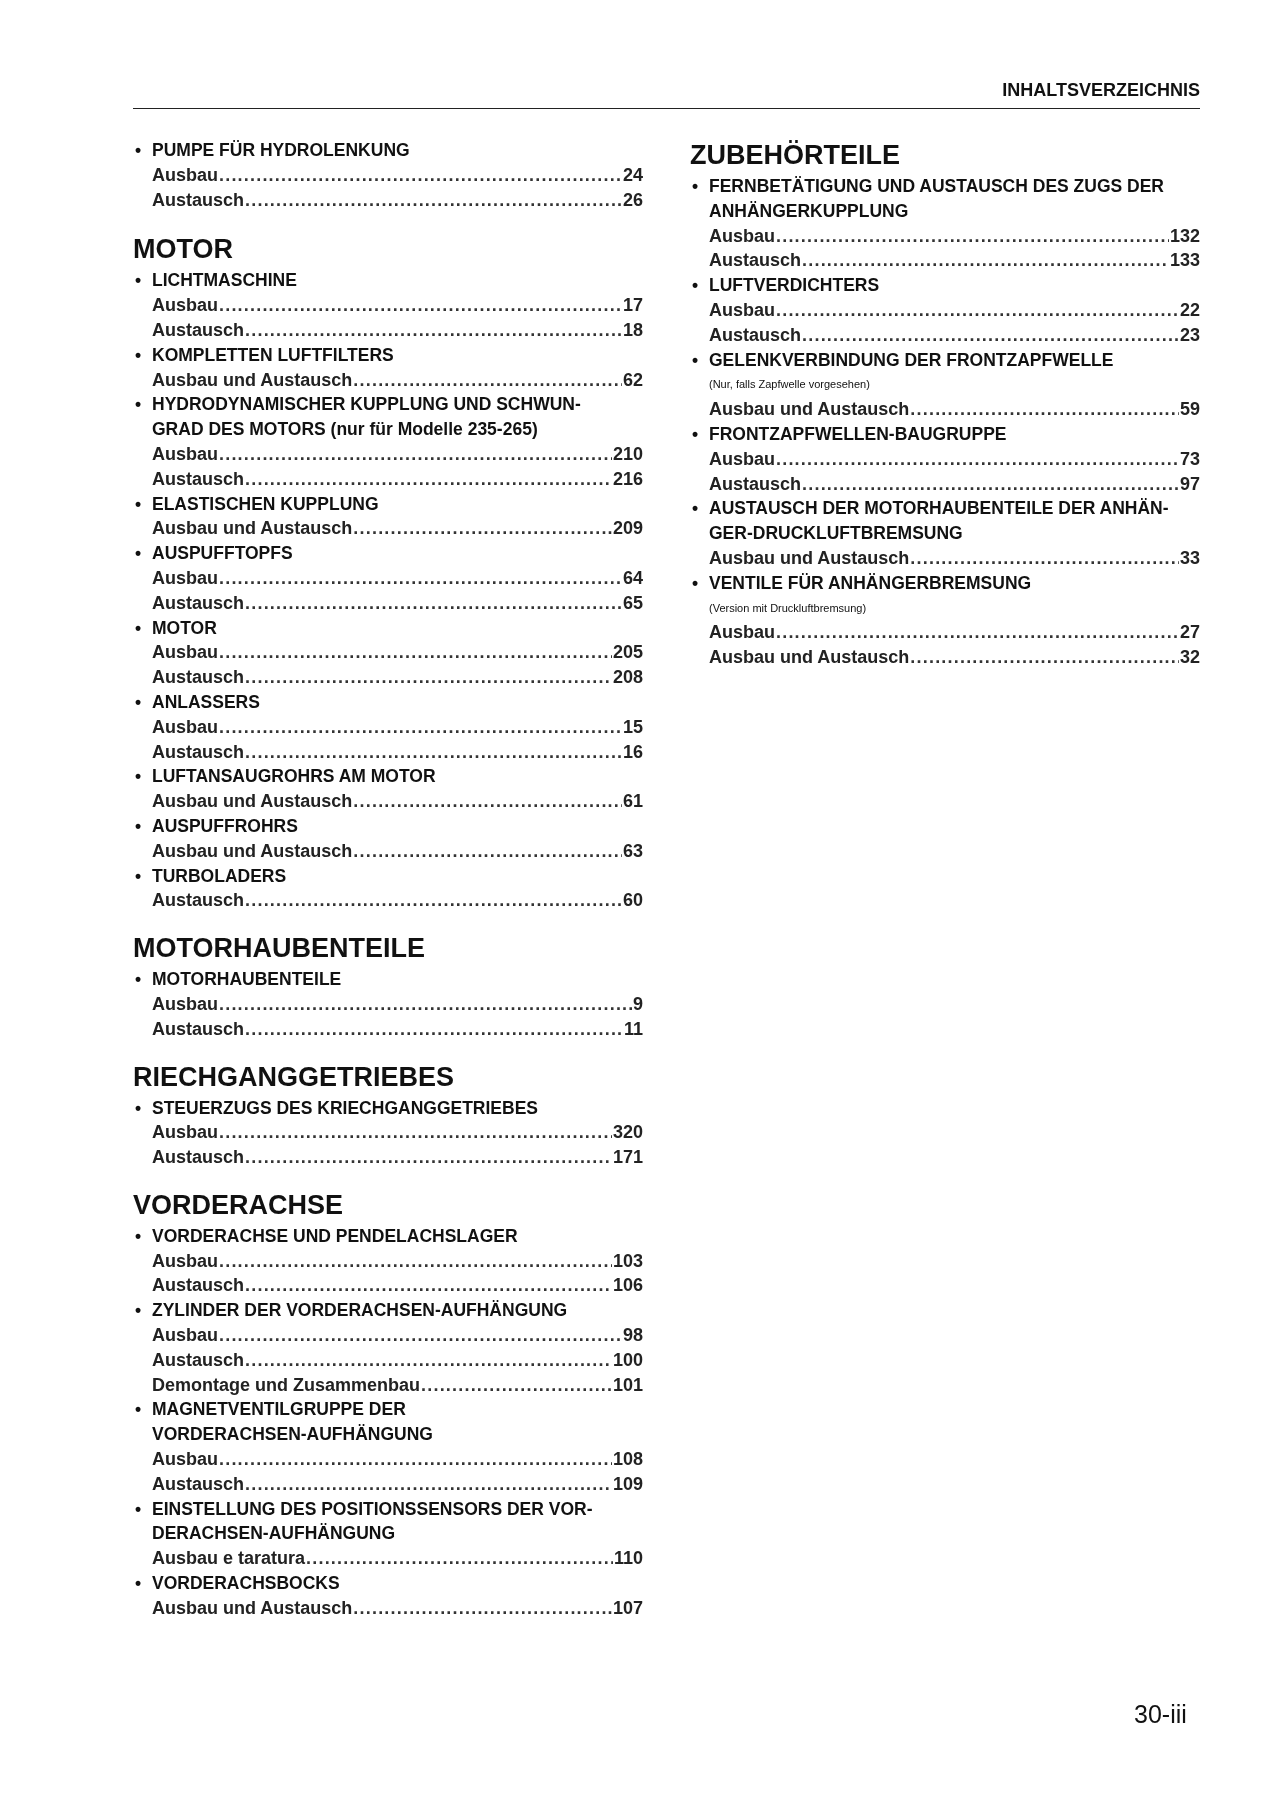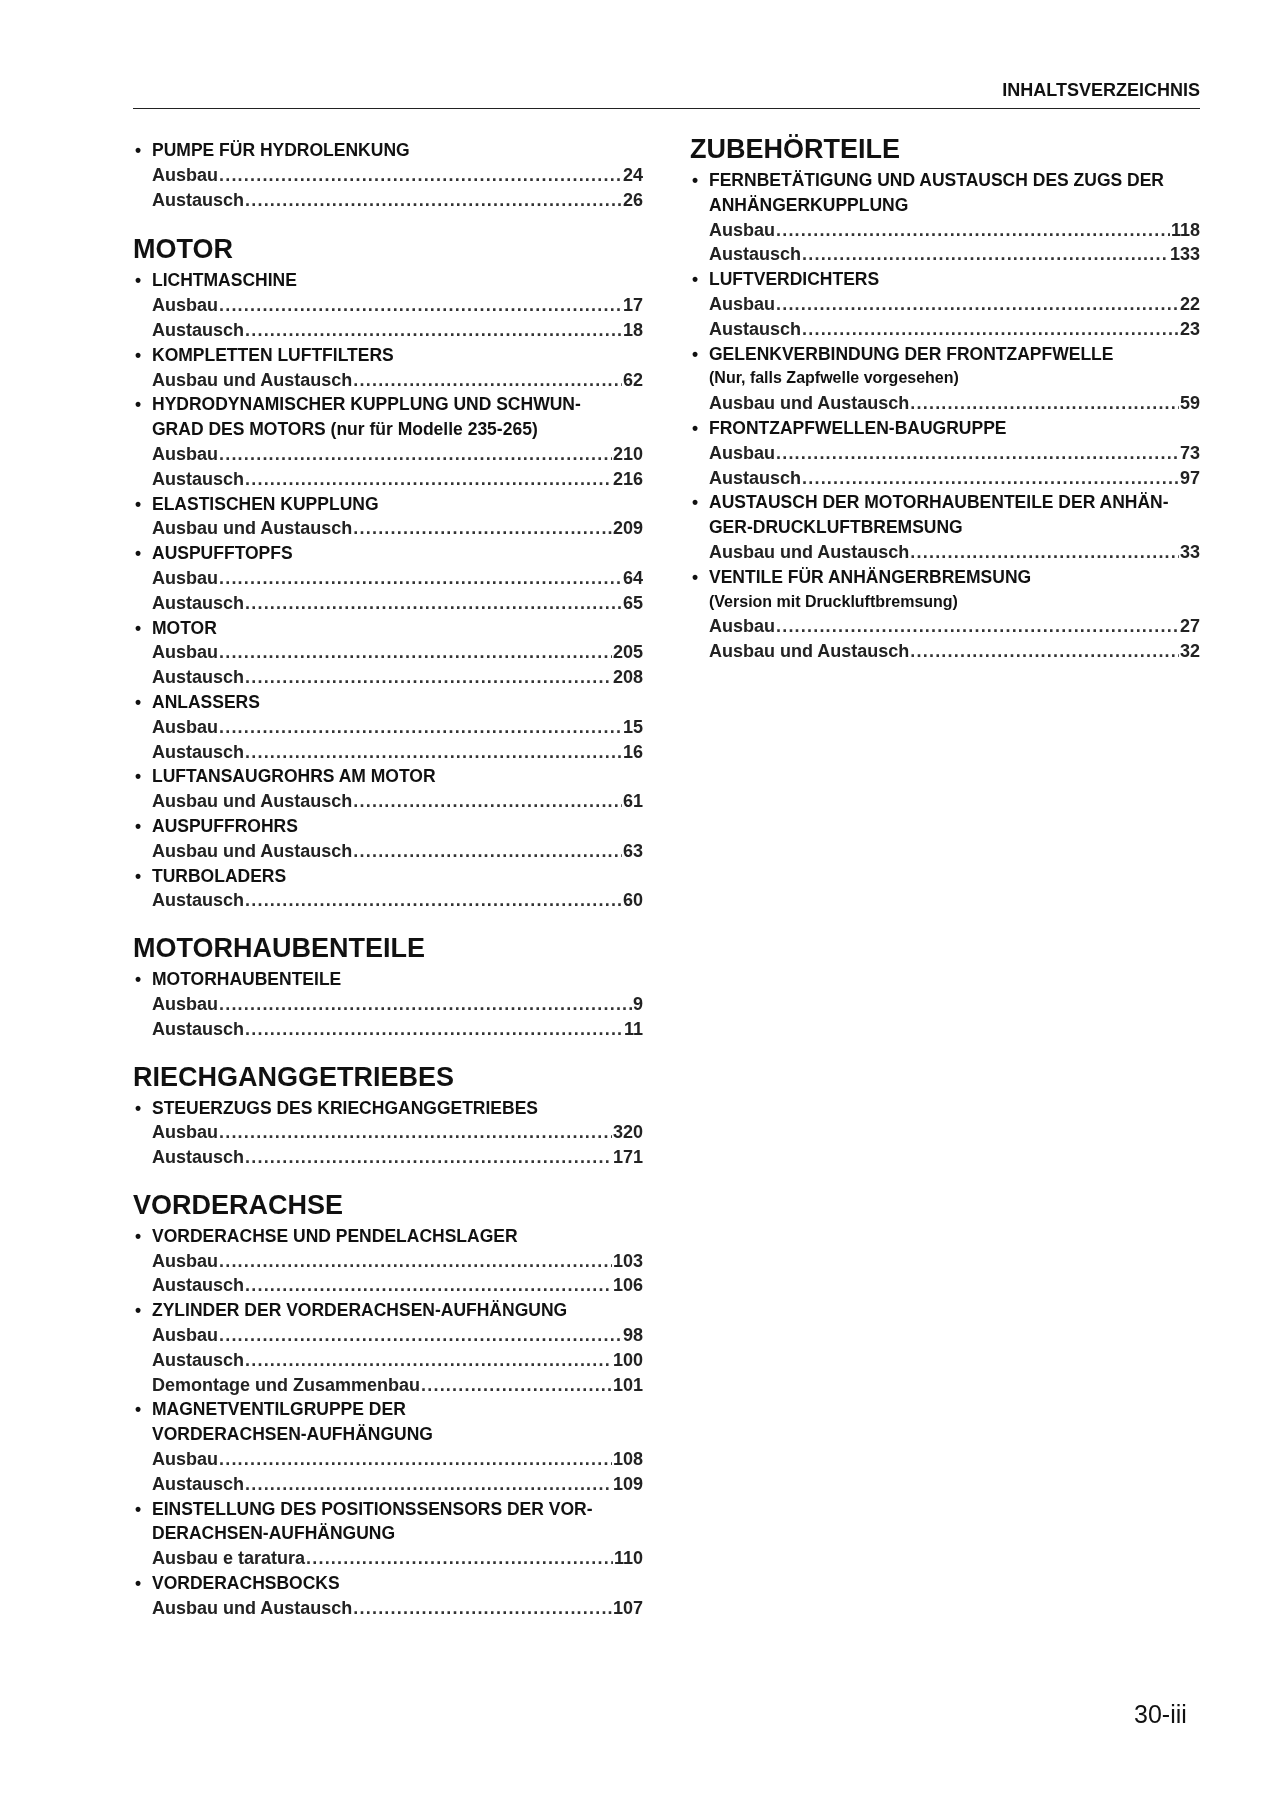--- a/index.html
+++ b/index.html
@@ -6,25 +6,25 @@
   body { width: 1272px; height: 1800px; position: relative; overflow: hidden;
          font-family: "Liberation Sans", sans-serif; color: #111111; }
   .header-title { position: absolute; right: 72px; top: 80px; font-size: 18px; font-weight: bold;
                   letter-spacing: 0px; margin-left: 43px; }
   .header-rule { position: absolute; left: 133px; width: 1067px; top: 108px; height: 0;
                  border-top: 1.5px solid #222; }
   .col { position: absolute; top: 138px; }
   .col-left { left: 133px; width: 510px; }
   .col-right { left: 690px; width: 510px; top: 132px; }
   .section { margin: 0 0 18px 0; }
-  .section-title { font-size: 27px; font-weight: bold; line-height: 34px; margin: 0 0 2px 0; letter-spacing: 0px; }
+  .section-title { font-size: 27px; font-weight: bold; line-height: 34px; margin: 6px 0 2px 0; letter-spacing: 0px; }
   .item { position: relative; }
   .item-title { position: relative; padding-left: 19px; font-size: 17.5px; font-weight: bold; line-height: 24.8px; }
   .item-title .bullet { position: absolute; left: 2px; top: 0; font-weight: bold; }
-  .item-note { padding-left: 19px; font-size: 16px; font-weight: bold; line-height: 24.8px; }
+  .item-note { padding-left: 19px; font-size: 11px; font-weight: normal; line-height: 24.8px; }
   .justify { text-align: justify; text-align-last: left; }
   .entry { display: flex; align-items: baseline; padding-left: 19px; font-size: 18px; line-height: 24.8px; color: #222; font-weight: bold; }
   .entry .label { white-space: nowrap; }
   .entry .dots { flex: 1; overflow: hidden; white-space: nowrap; margin: 0 1px; letter-spacing: 1.2px; color: #333; }
   .entry .dots::after { content: "..............................................................................................................................................................................................................."; }
   .entry .page { white-space: nowrap; }
   .page-number { position: absolute; left: 1134px; top: 1700px; font-size: 25px; color: #111; }
 </style>
 </head>
 <body>
@@ -257,21 +257,21 @@
   </div>
 <div class="col col-right" id="col-right">
     <div class="section">
       <div class="section-title">ZUBEHÖRTEILE</div>
       <div class="item">
         <div class="item-title"><span class="bullet">•</span><span>FERNBETÄTIGUNG UND AUSTAUSCH DES ZUGS DER</span></div>
         <div class="item-title"><span>ANHÄNGERKUPPLUNG</span></div>
         <div class="entry">
           <span class="label">Ausbau</span>
           <span class="dots"></span>
-          <span class="page">118</span>
+          <span class="page">132</span>
         </div>
         <div class="entry">
           <span class="label">Austausch</span>
           <span class="dots"></span>
           <span class="page">133</span>
         </div>
       </div>
       <div class="item">
         <div class="item-title"><span class="bullet">•</span><span>LUFTVERDICHTERS</span></div>
         <div class="entry">

